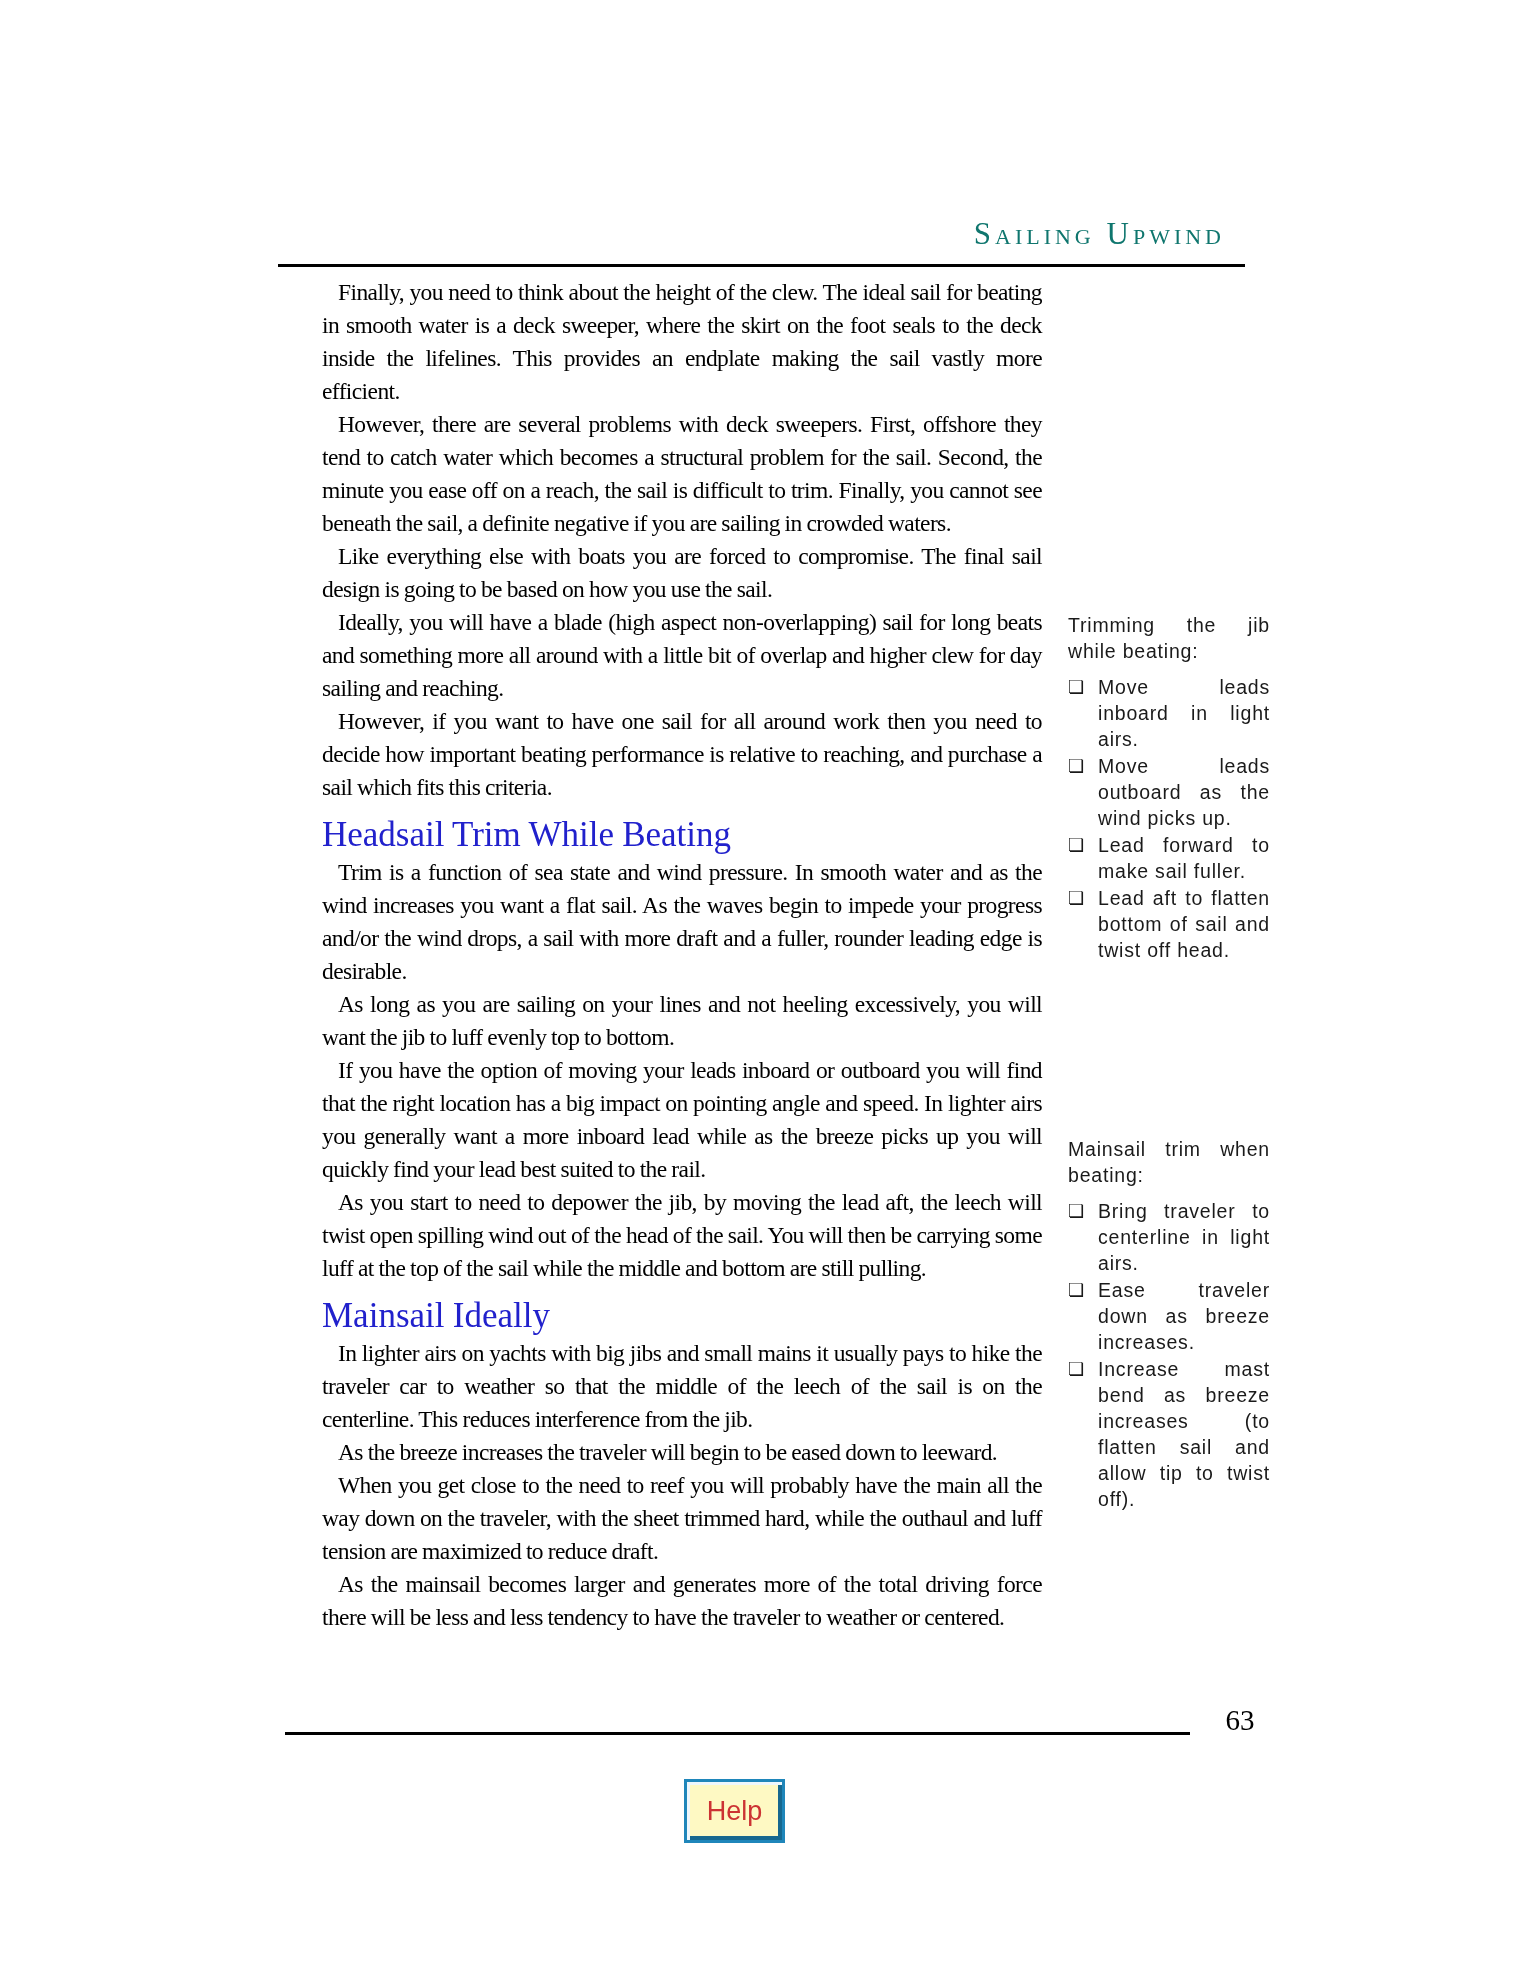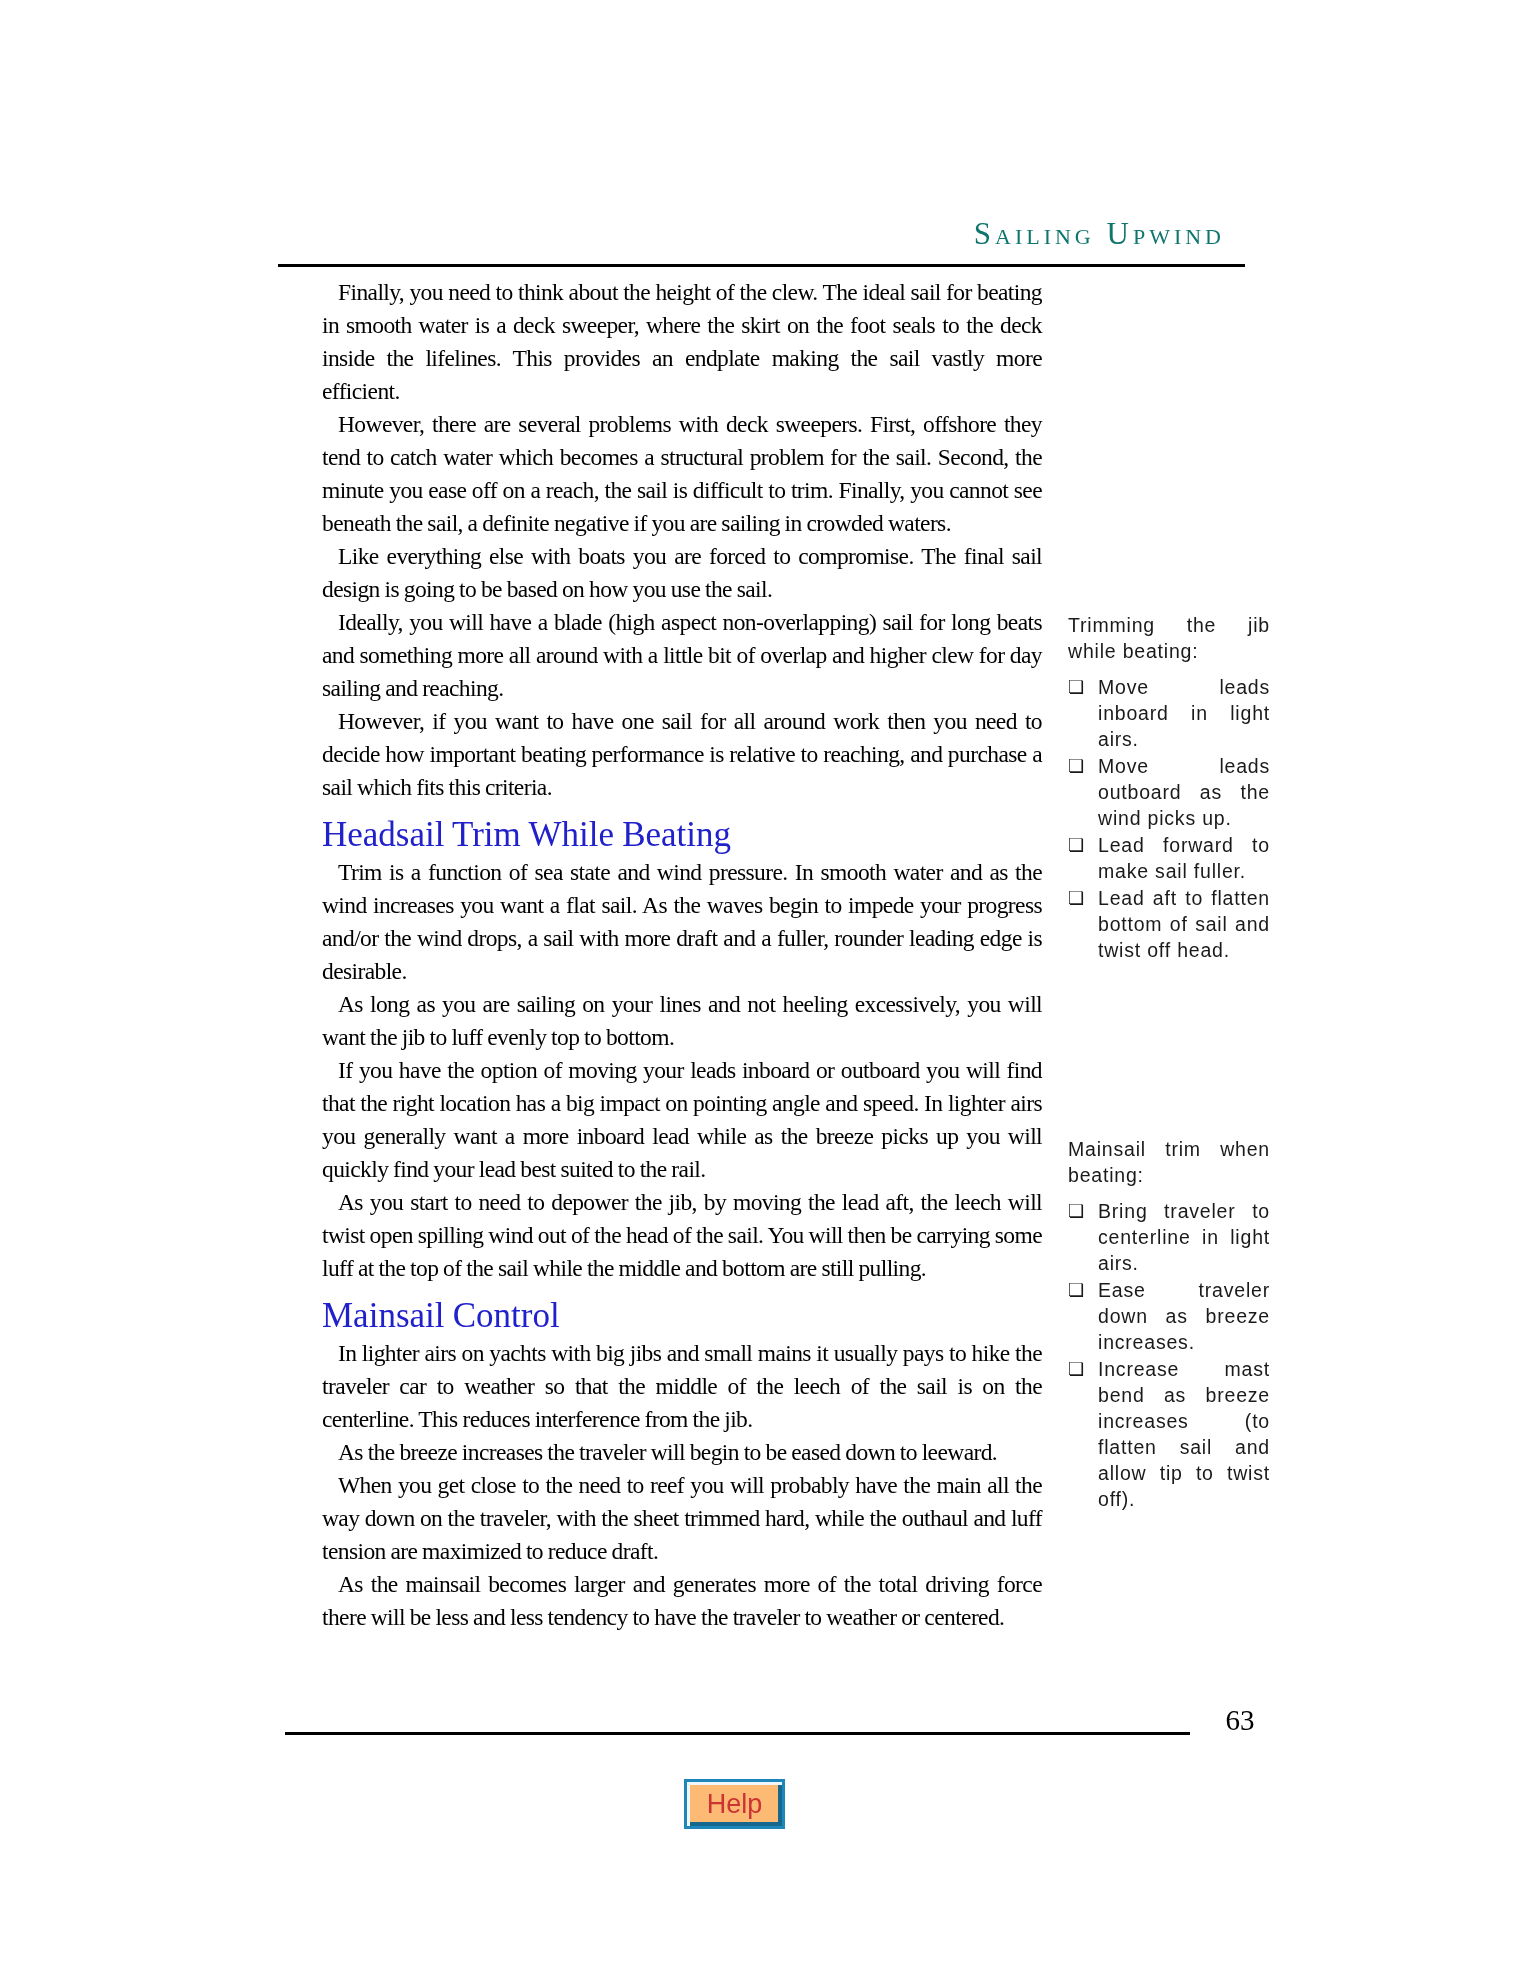--- a/index.html
+++ b/index.html
@@ -46,22 +46,22 @@
   }
 
   
   .page-number {
     position:absolute; left:1205px; top:1704px; width:70px;
     font-size:29px; text-align:center; color:#000000;
   }
 
   
   .help-btn {
-    position:absolute; left:684px; top:1779px; width:101px; height:50px;
-    background:#fdba74; border:3px solid #1f86ba; box-sizing:border-box;
+    position:absolute; left:684px; top:1779px; width:101px; height:64px;
+    background:#fef9c3; border:3px solid #1f86ba; box-sizing:border-box;
     box-shadow: inset 3px 3px 0 #eef7fc, inset -4px -4px 0 #17688f;
     color:#cc3333; font-family:"Liberation Sans", sans-serif;
     font-size:27px; text-align:center; line-height:42px; cursor:pointer;
     padding:0;
   }
 </style>
 </head>
 <body>
 
 <div class="page">
@@ -74,21 +74,21 @@
     <p>Finally, you need to think about the height of the clew. The ideal sail for beating in smooth water is a deck sweeper, where the skirt on the foot seals to the deck inside the lifelines. This provides an endplate making the sail vastly more efficient.</p>
     <p>However, there are several problems with deck sweepers. First, offshore they tend to catch water which becomes a structural problem for the sail. Second, the minute you ease off on a reach, the sail is difficult to trim. Finally, you cannot see beneath the sail, a definite negative if you are sailing in crowded waters.</p>
     <p>Like everything else with boats you are forced to compromise. The final sail design is going to be based on how you use the sail.</p>
     <p>Ideally, you will have a blade (high aspect non-overlapping) sail for long beats and something more all around with a little bit of overlap and higher clew for day sailing and reaching.</p>
     <p>However, if you want to have one sail for all around work then you need to decide how important beating performance is relative to reaching, and purchase a sail which fits this criteria.</p>
     <h2>Headsail Trim While Beating</h2>
     <p>Trim is a function of sea state and wind pressure. In smooth water and as the wind increases you want a flat sail. As the waves begin to impede your progress and/or the wind drops, a sail with more draft and a fuller, rounder leading edge is desirable.</p>
     <p>As long as you are sailing on your lines and not heeling excessively, you will want the jib to luff evenly top to bottom.</p>
     <p>If you have the option of moving your leads inboard or outboard you will find that the right location has a big impact on pointing angle and speed. In lighter airs you generally want a more inboard lead while as the breeze picks up you will quickly find your lead best suited to the rail.</p>
     <p>As you start to need to depower the jib, by moving the lead aft, the leech will twist open spilling wind out of the head of the sail. You will then be carrying some luff at the top of the sail while the middle and bottom are still pulling.</p>
-    <h2>Mainsail Control</h2>
+    <h2>Mainsail Ideally</h2>
     <p>In lighter airs on yachts with big jibs and small mains it usually pays to hike the traveler car to weather so that the middle of the leech of the sail is on the centerline. This reduces interference from the jib.</p>
     <p>As the breeze increases the traveler will begin to be eased down to leeward.</p>
     <p>When you get close to the need to reef you will probably have the main all the way down on the traveler, with the sheet trimmed hard, while the outhaul and luff tension are maximized to reduce draft.</p>
     <p>As the mainsail becomes larger and generates more of the total driving force there will be less and less tendency to have the traveler to weather or centered.</p>
   </div>
 
   <div class="side-note side-note-1">
     <p class="lead">Trimming the jib while beating:</p>
     <ul>
       <li>

